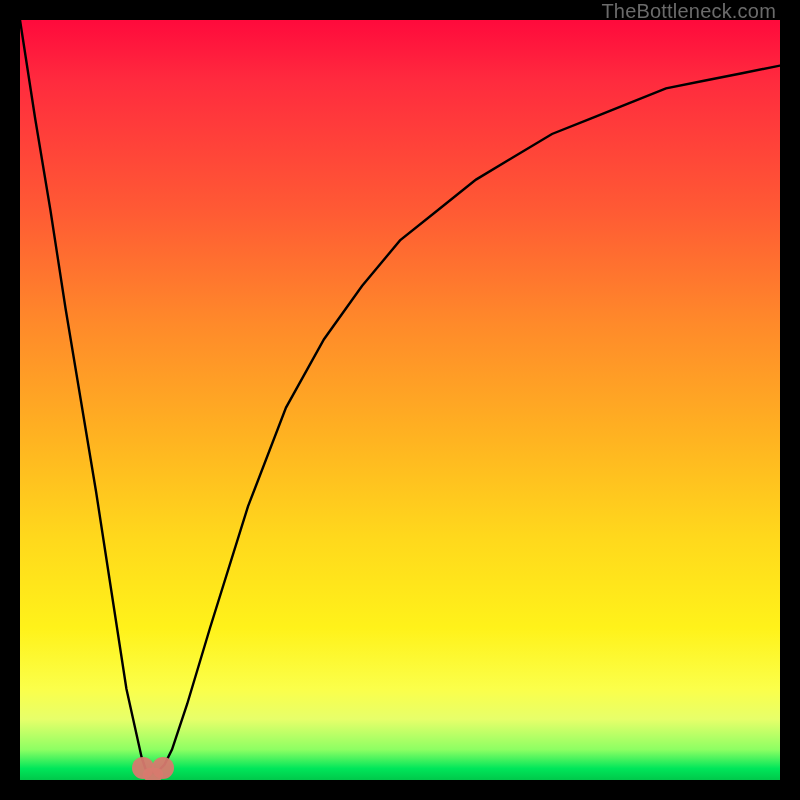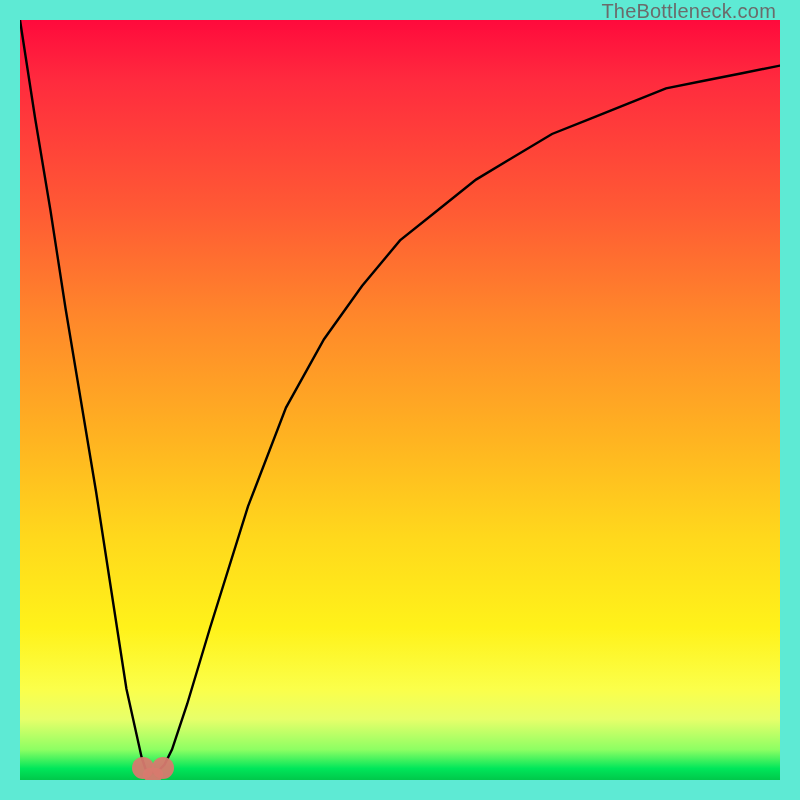--- a/index.html
+++ b/index.html
@@ -8,21 +8,21 @@
     background: #fff;
     width: 800px;
     height: 800px;
     overflow: hidden;
     font-family: Arial, Helvetica, sans-serif;
   }
   .frame {
     position: relative;
     width: 800px;
     height: 800px;
-    background: #5eead4;
+    background: #000000;
     box-sizing: border-box;
   }
   .plot-area {
     position: absolute;
     left: 20px;
     top: 20px;
     width: 760px;
     height: 760px;
     
     background: linear-gradient(

